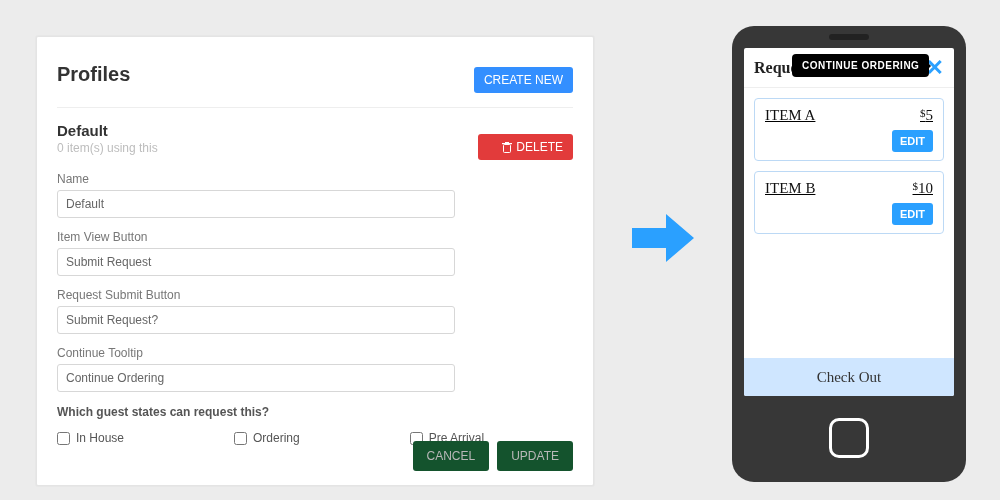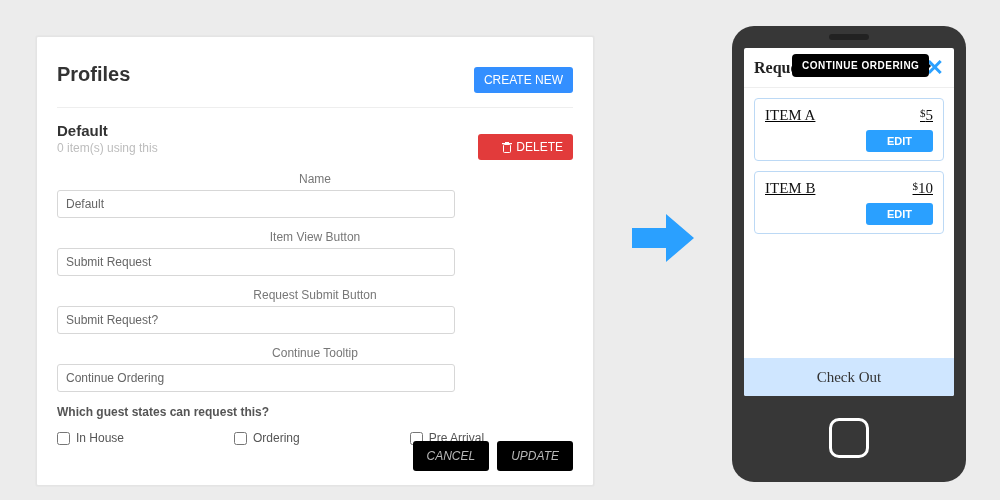--- a/index.html
+++ b/index.html
@@ -40,32 +40,32 @@
     font-size: 12px;
     padding: 6px 10px;
     border-radius: 3px;
     border: none;
     cursor: pointer;
     color: #fff;
     margin-top: 12px;
   }
   .btn-primary { background: #338fff; }
   .btn-danger  { background: #e23b3b; display:flex; align-items:center; gap:4px;padding-left:24px;}
-  .btn-muted   { background: #000000; color:#b8b8b8;font-style:italic; }
+  .btn-muted   { background: #14532d; color:#b8b8b8; }
   .trash-icon { width:10px; height:11px; }
   .section-header {
     display: flex;
     justify-content: space-between;
     align-items: flex-start;
     margin-top: 14px;
   }
   .section-title { font-size: 15px; font-weight: bold; color:#333; }
   .section-sub   { font-size: 12px; color:#bdbdbd; margin-top:2px; }
   .field { margin-top: 12px; }
-  .field-label { font-size: 12px; color:#777; margin-bottom:4px; display:block;text-align:center;}
+  .field-label { font-size: 12px; color:#777; margin-bottom:4px; display:block;}
   .field-input {
     width: 398px;
     height: 28px;
     border: 1px solid #d7d7d7;
     border-radius: 3px;
     padding: 0 8px;
     font-size: 12px;
     color:#666;
     background:#fff;
   }
@@ -169,21 +169,21 @@
     padding:8px 10px 8px 10px;
     display:flex;
     flex-direction:column;
     gap:6px;
   }
   .order-top { display:flex; justify-content:space-between; align-items:baseline;text-decoration:underline;}
   .order-name { font-family: Georgia, serif; font-size:15px; color:#111;}
   .order-price { font-family: Georgia, serif; font-size:15px; color:#111;}
   .order-price .dollar{ font-size:11px; vertical-align:top;}
   .order-bottom { display:flex; justify-content:flex-end;}
-  .edit-btn { background:#2aa0ff; color:#fff; font-size:11px; font-weight:bold; border:none; padding:5px 21px; border-radius:3px; cursor:pointer;}
+  .edit-btn { background:#2aa0ff; color:#fff; font-size:11px; font-weight:bold; border:none; padding:5px 8px; border-radius:3px; cursor:pointer;}
   .checkout-bar {
     background:#cfe6ff;
     height:38px;
     display:flex;
     align-items:center;
     justify-content:center;
     font-family: Georgia, serif;
     font-size:15px;
     color:#333;
     cursor:pointer;

